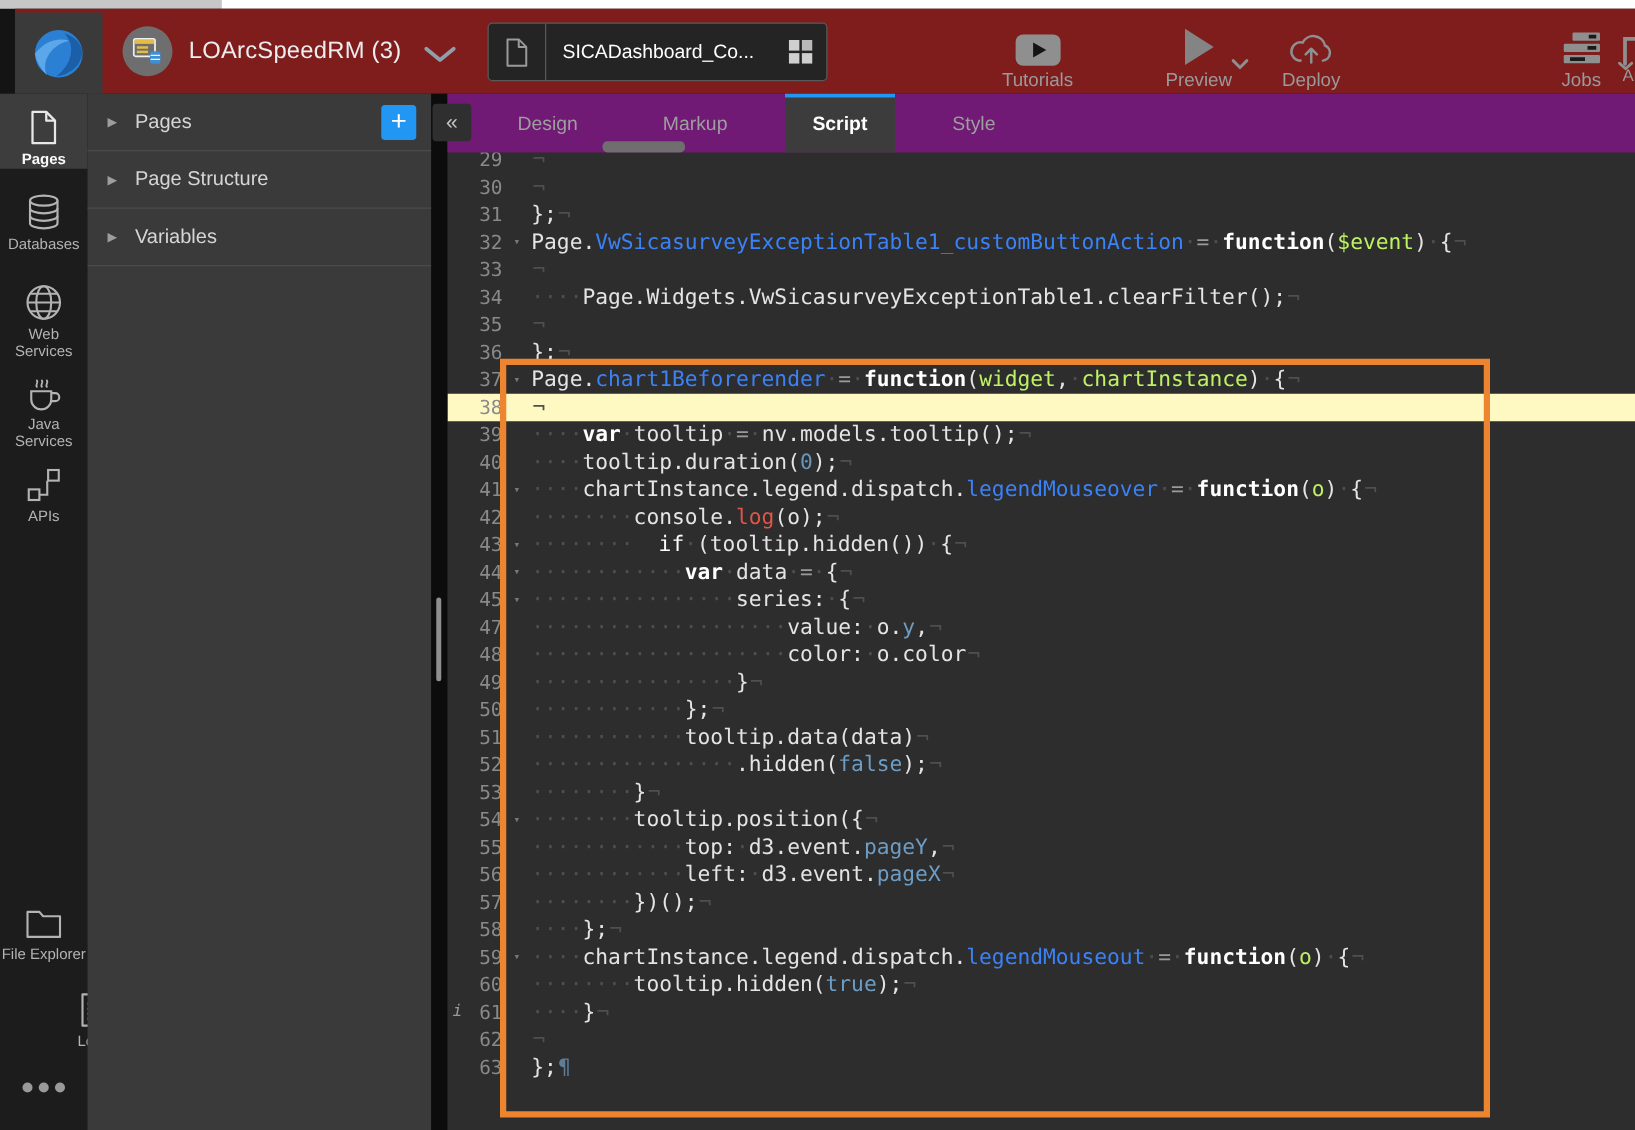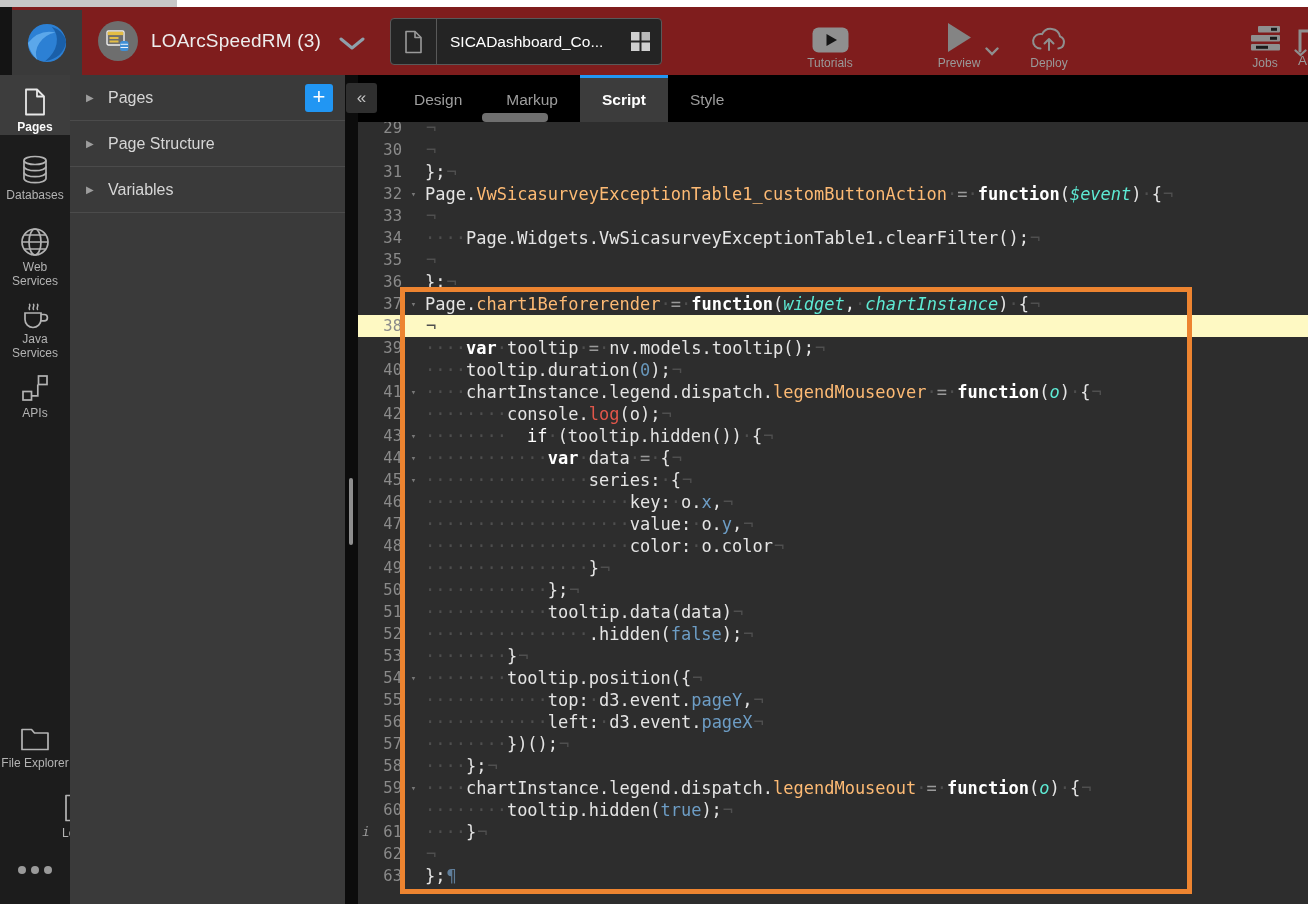--- a/index.html
+++ b/index.html
@@ -20,21 +20,21 @@
           align-items:center;justify-content:center;}
   .project-name{color:#ededed;font-size:19px;margin-left:13px;letter-spacing:.2px;}
   .proj-chevron{margin-left:18px;margin-top:4px;}
 
   .page-tab{position:absolute;left:378px;top:11px;width:272px;height:47px;border:1px solid #595959;
             border-radius:4px;background:#242424;display:flex;align-items:center;box-sizing:border-box;cursor:pointer;}
   .pt-file{width:45px;height:100%;display:flex;align-items:center;justify-content:center;border-right:1px solid #595959;}
   .pt-title{flex:1;color:#ffffff;font-size:15.5px;padding-left:13px;white-space:nowrap;overflow:hidden;}
   .pt-grid{width:42px;display:flex;align-items:center;justify-content:center;}
 
-  .act{position:absolute;top:14px;width:96px;text-align:center;color:#9a9a9a;font-size:12px;cursor:pointer;}
+  .act{position:absolute;top:14px;width:96px;text-align:center;color:#9a9a9a;font-size:15px;cursor:pointer;}
   .act .ic{height:32px;display:flex;align-items:flex-end;justify-content:center;}
   .act .lbl{margin-top:3px;}
   .act-art{position:absolute;left:1286px;top:14px;width:36px;overflow:hidden;color:#9a9a9a;font-size:13.5px;cursor:pointer;}
   .act-art .ic{height:32px;display:flex;align-items:flex-end;}
   .chev-sm{position:absolute;}
 
   
   .rail{left:0;top:75px;width:70px;height:829px;background:#1c1c1c;}
   .rail-item{position:absolute;left:0;width:70px;text-align:center;color:#b3b3b3;font-size:12px;cursor:pointer;}
   .rail-item .ric{height:30px;display:flex;align-items:center;justify-content:center;}
@@ -53,37 +53,37 @@
            font-size:22px;line-height:26px;text-align:center;cursor:pointer;}
 
   
   .vstrip{left:345px;top:75px;width:13px;height:829px;background:#0c0c0c;}
   .vthumb{left:349px;top:478px;width:4px;height:67px;background:#8e8e8e;border-radius:2px;}
   .collapse-btn{left:346px;top:83px;width:31px;height:30px;background:#2f2f2f;border-radius:3px;
                 color:#c4c4c4;font-size:17px;text-align:center;line-height:29px;cursor:pointer;z-index:7;}
 
   
   .editor{left:358px;top:75px;width:950px;height:829px;background:#2d2d2d;}
-  .tabbar{height:47px;background:#000000;display:flex;padding-left:34px;box-sizing:border-box;}
+  .tabbar{height:47px;background:#701a75;display:flex;padding-left:34px;box-sizing:border-box;gap:24px;}
   .tab{padding:0 22px;line-height:44px;font-size:15.5px;color:#9e9e9e;border-top:3px solid transparent;cursor:pointer;}
   .tab.active{background:#3c3c3c;color:#ffffff;font-weight:bold;border-top-color:#2196f3;}
   .hscroll{left:482px;top:113px;width:66px;height:9px;border-radius:4px;background:#6f6f6f;z-index:6;}
 
   .code-area{position:relative;height:782px;overflow:hidden;}
   .code-lines{margin-top:-5px;font-family:"DejaVu Sans Mono",monospace;font-size:17px;line-height:22px;}
   .code-row{display:flex;height:22px;white-space:pre;}
   .code-row.active{background:#fef9c3;}
   .g-info{width:16px;text-align:center;color:#9a9a9a;font-style:italic;font-size:13px;line-height:22px;flex:none;}
   .g-num{width:28px;text-align:right;color:#8a8a8a;font-size:15.5px;line-height:22px;flex:none;}
   .g-fold{width:23px;text-align:center;color:#787878;font-size:9px;line-height:22px;flex:none;}
   .code-text{flex:1;white-space:pre;}
   .tk-p{color:#e4e4e4;}
-  .tk-fn{color:#fdba74;}
+  .tk-fn{color:#3b82f6;}
   .tk-kw{color:#ffffff;font-weight:bold;}
-  .tk-it{color:#5eead4;font-style:italic;}
+  .tk-it{color:#bef264;}
   .tk-op{color:#9a9a9a;}
   .tk-red{color:#e0564a;}
   .tk-ifk{color:#ffffff;margin-left:20px;}
   .tk-num{color:#6897bb;}
   .tk-cst{color:#6d9dc5;}
   .tk-ws{color:#4e4e4e;}
   .eol{color:#4f4f4f;margin-left:1px;}
   .eol.pilcrow{color:#5f7d99;}
 
   .hl-box{left:400px;top:287px;width:792px;height:607px;border:5px solid #ed8430;
@@ -326,21 +326,20 @@
           <div class="code-row"><span class="g-info"></span><span class="g-num">36</span><span class="g-fold"></span><span class="code-text"><span class="tk-p">};</span><span class="eol">¬</span></span></div>
           <div class="code-row"><span class="g-info"></span><span class="g-num">37</span><span class="g-fold">▾</span><span class="code-text"><span class="tk-p">Page.</span><span class="tk-fn">chart1Beforerender</span><span class="tk-ws">·</span><span class="tk-op">=</span><span class="tk-ws">·</span><span class="tk-kw">function</span><span class="tk-p">(</span><span class="tk-it">widget</span><span class="tk-p">,</span><span class="tk-ws">·</span><span class="tk-it">chartInstance</span><span class="tk-p">)</span><span class="tk-ws">·</span><span class="tk-p">{</span><span class="eol">¬</span></span></div>
           <div class="code-row active"><span class="g-info"></span><span class="g-num">38</span><span class="g-fold"></span><span class="code-text"><span class="eol">¬</span></span></div>
           <div class="code-row"><span class="g-info"></span><span class="g-num">39</span><span class="g-fold"></span><span class="code-text"><span class="tk-ws">····</span><span class="tk-kw">var</span><span class="tk-ws">·</span><span class="tk-p">tooltip</span><span class="tk-ws">·</span><span class="tk-op">=</span><span class="tk-ws">·</span><span class="tk-p">nv.models.tooltip();</span><span class="eol">¬</span></span></div>
           <div class="code-row"><span class="g-info"></span><span class="g-num">40</span><span class="g-fold"></span><span class="code-text"><span class="tk-ws">····</span><span class="tk-p">tooltip.duration(</span><span class="tk-num">0</span><span class="tk-p">);</span><span class="eol">¬</span></span></div>
           <div class="code-row"><span class="g-info"></span><span class="g-num">41</span><span class="g-fold">▾</span><span class="code-text"><span class="tk-ws">····</span><span class="tk-p">chartInstance.legend.dispatch.</span><span class="tk-fn">legendMouseover</span><span class="tk-ws">·</span><span class="tk-op">=</span><span class="tk-ws">·</span><span class="tk-kw">function</span><span class="tk-p">(</span><span class="tk-it">o</span><span class="tk-p">)</span><span class="tk-ws">·</span><span class="tk-p">{</span><span class="eol">¬</span></span></div>
           <div class="code-row"><span class="g-info"></span><span class="g-num">42</span><span class="g-fold"></span><span class="code-text"><span class="tk-ws">········</span><span class="tk-p">console.</span><span class="tk-red">log</span><span class="tk-p">(o);</span><span class="eol">¬</span></span></div>
           <div class="code-row"><span class="g-info"></span><span class="g-num">43</span><span class="g-fold">▾</span><span class="code-text"><span class="tk-ws">········</span><span class="tk-ifk">if</span><span class="tk-ws">·</span><span class="tk-p">(tooltip.hidden())</span><span class="tk-ws">·</span><span class="tk-p">{</span><span class="eol">¬</span></span></div>
           <div class="code-row"><span class="g-info"></span><span class="g-num">44</span><span class="g-fold">▾</span><span class="code-text"><span class="tk-ws">············</span><span class="tk-kw">var</span><span class="tk-ws">·</span><span class="tk-p">data</span><span class="tk-ws">·</span><span class="tk-op">=</span><span class="tk-ws">·</span><span class="tk-p">{</span><span class="eol">¬</span></span></div>
           <div class="code-row"><span class="g-info"></span><span class="g-num">45</span><span class="g-fold">▾</span><span class="code-text"><span class="tk-ws">················</span><span class="tk-p">series:</span><span class="tk-ws">·</span><span class="tk-p">{</span><span class="eol">¬</span></span></div>
-          <div class="code-row"><span class="g-info"></span><span class="g-num">46</span><span class="g-fold"></span><span class="code-text"><span class="tk-ws">····················</span><span class="tk-p">key:</span><span class="tk-ws">·</span><span class="tk-p">o.</span><span class="tk-cst">x</span><span class="tk-p">,</span><span class="eol">¬</span></span></div>
           <div class="code-row"><span class="g-info"></span><span class="g-num">47</span><span class="g-fold"></span><span class="code-text"><span class="tk-ws">····················</span><span class="tk-p">value:</span><span class="tk-ws">·</span><span class="tk-p">o.</span><span class="tk-cst">y</span><span class="tk-p">,</span><span class="eol">¬</span></span></div>
           <div class="code-row"><span class="g-info"></span><span class="g-num">48</span><span class="g-fold"></span><span class="code-text"><span class="tk-ws">····················</span><span class="tk-p">color:</span><span class="tk-ws">·</span><span class="tk-p">o.color</span><span class="eol">¬</span></span></div>
           <div class="code-row"><span class="g-info"></span><span class="g-num">49</span><span class="g-fold"></span><span class="code-text"><span class="tk-ws">················</span><span class="tk-p">}</span><span class="eol">¬</span></span></div>
           <div class="code-row"><span class="g-info"></span><span class="g-num">50</span><span class="g-fold"></span><span class="code-text"><span class="tk-ws">············</span><span class="tk-p">};</span><span class="eol">¬</span></span></div>
           <div class="code-row"><span class="g-info"></span><span class="g-num">51</span><span class="g-fold"></span><span class="code-text"><span class="tk-ws">············</span><span class="tk-p">tooltip.data(data)</span><span class="eol">¬</span></span></div>
           <div class="code-row"><span class="g-info"></span><span class="g-num">52</span><span class="g-fold"></span><span class="code-text"><span class="tk-ws">················</span><span class="tk-p">.hidden(</span><span class="tk-cst">false</span><span class="tk-p">);</span><span class="eol">¬</span></span></div>
           <div class="code-row"><span class="g-info"></span><span class="g-num">53</span><span class="g-fold"></span><span class="code-text"><span class="tk-ws">········</span><span class="tk-p">}</span><span class="eol">¬</span></span></div>
           <div class="code-row"><span class="g-info"></span><span class="g-num">54</span><span class="g-fold">▾</span><span class="code-text"><span class="tk-ws">········</span><span class="tk-p">tooltip.position({</span><span class="eol">¬</span></span></div>
           <div class="code-row"><span class="g-info"></span><span class="g-num">55</span><span class="g-fold"></span><span class="code-text"><span class="tk-ws">············</span><span class="tk-p">top:</span><span class="tk-ws">·</span><span class="tk-p">d3.event.</span><span class="tk-cst">pageY</span><span class="tk-p">,</span><span class="eol">¬</span></span></div>
           <div class="code-row"><span class="g-info"></span><span class="g-num">56</span><span class="g-fold"></span><span class="code-text"><span class="tk-ws">············</span><span class="tk-p">left:</span><span class="tk-ws">·</span><span class="tk-p">d3.event.</span><span class="tk-cst">pageX</span><span class="eol">¬</span></span></div>

